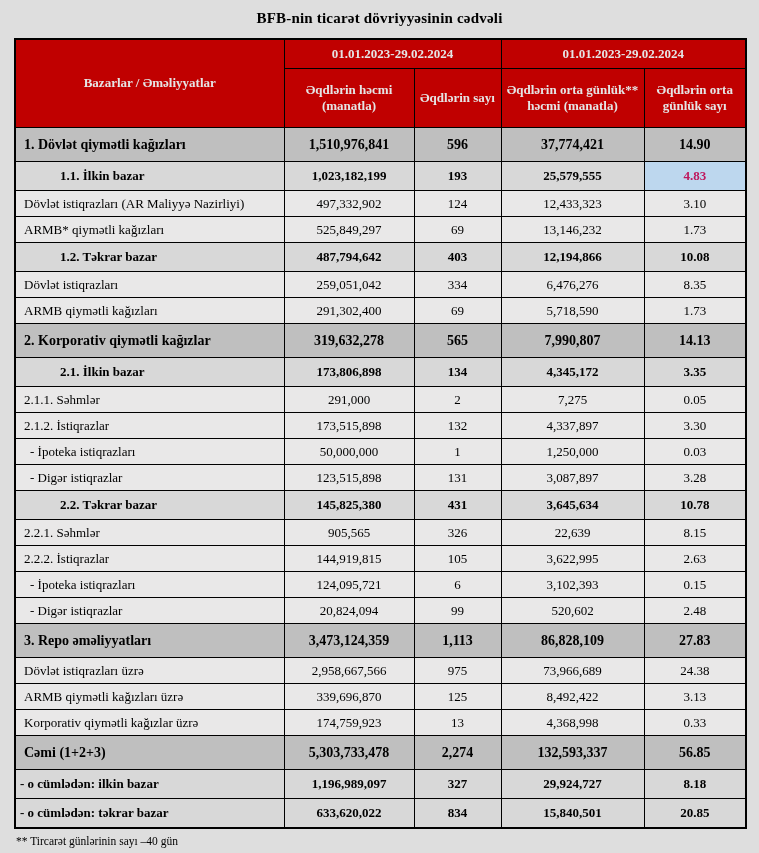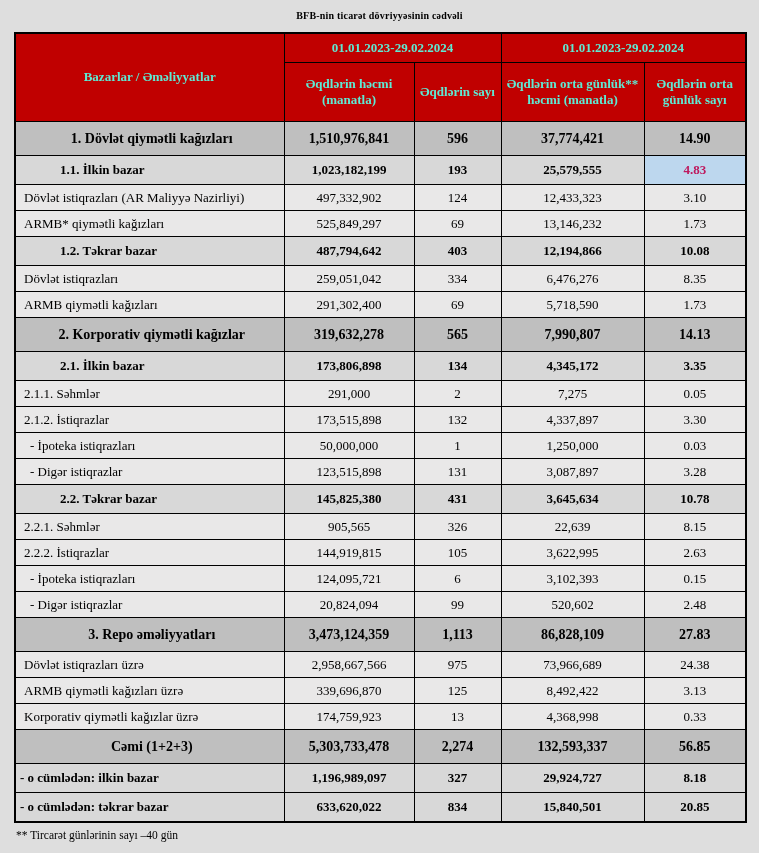--- a/index.html
+++ b/index.html
@@ -9,50 +9,50 @@
     height: 853px;
     background: #DEDEDE;
     overflow: hidden;
     font-family: "Liberation Serif", "DejaVu Serif", serif;
     color: #000;
   }
   .page { width: 759px; height: 853px; }
   .title {
     text-align: center;
     font-weight: bold;
-    font-size: 10px;
+    font-size: 15px;
     padding-top: 10px;
     letter-spacing: 0.2px;
   }
   table.turnover {
     border-collapse: collapse;
     margin: 11px 0 0 14px;
     width: 731px;
     table-layout: fixed;
     border: 2px solid #000;
   }
   th, td {
     border: 1px solid #000;
     text-align: center;
     vertical-align: middle;
     padding: 1px 4px;
     overflow: hidden;
   }
   thead th {
     background: #C00000;
-    color: #5eead4;
+    color: #e5e5e5;
     font-weight: bold;
     font-size: 13px;
     line-height: 1.25;
   }
   tr.period-row th { height: 26px; }
   tr.subhead-row th { height: 56px; }
   tbody td { font-size: 13px; background: #E9E8E8; }
   td.label { text-align: left; }
-  tr.section td { background: #BFBFBF; font-weight: bold; font-size: 14px; text-align: center; }
+  tr.section td { background: #BFBFBF; font-weight: bold; font-size: 14px; }
   tr.section { height: 34px; }
   tr.subsection td, tr.subsection-dash td { background: #D8D8D8; font-weight: bold; }
   tr.subsection, tr.subsection-dash { height: 29px; }
   tr.detail, tr.detail-dash { height: 26px; }
   tr.section td.label { padding-left: 8px; }
   tr.subsection td.label { padding-left: 44px; margin-left: 44px; }
   tr.detail td.label { padding-left: 8px; }
   tr.detail-dash td.label { padding-left: 14px; }
   tr.subsection-dash td.label { padding-left: 4px; }
   td.highlight {

